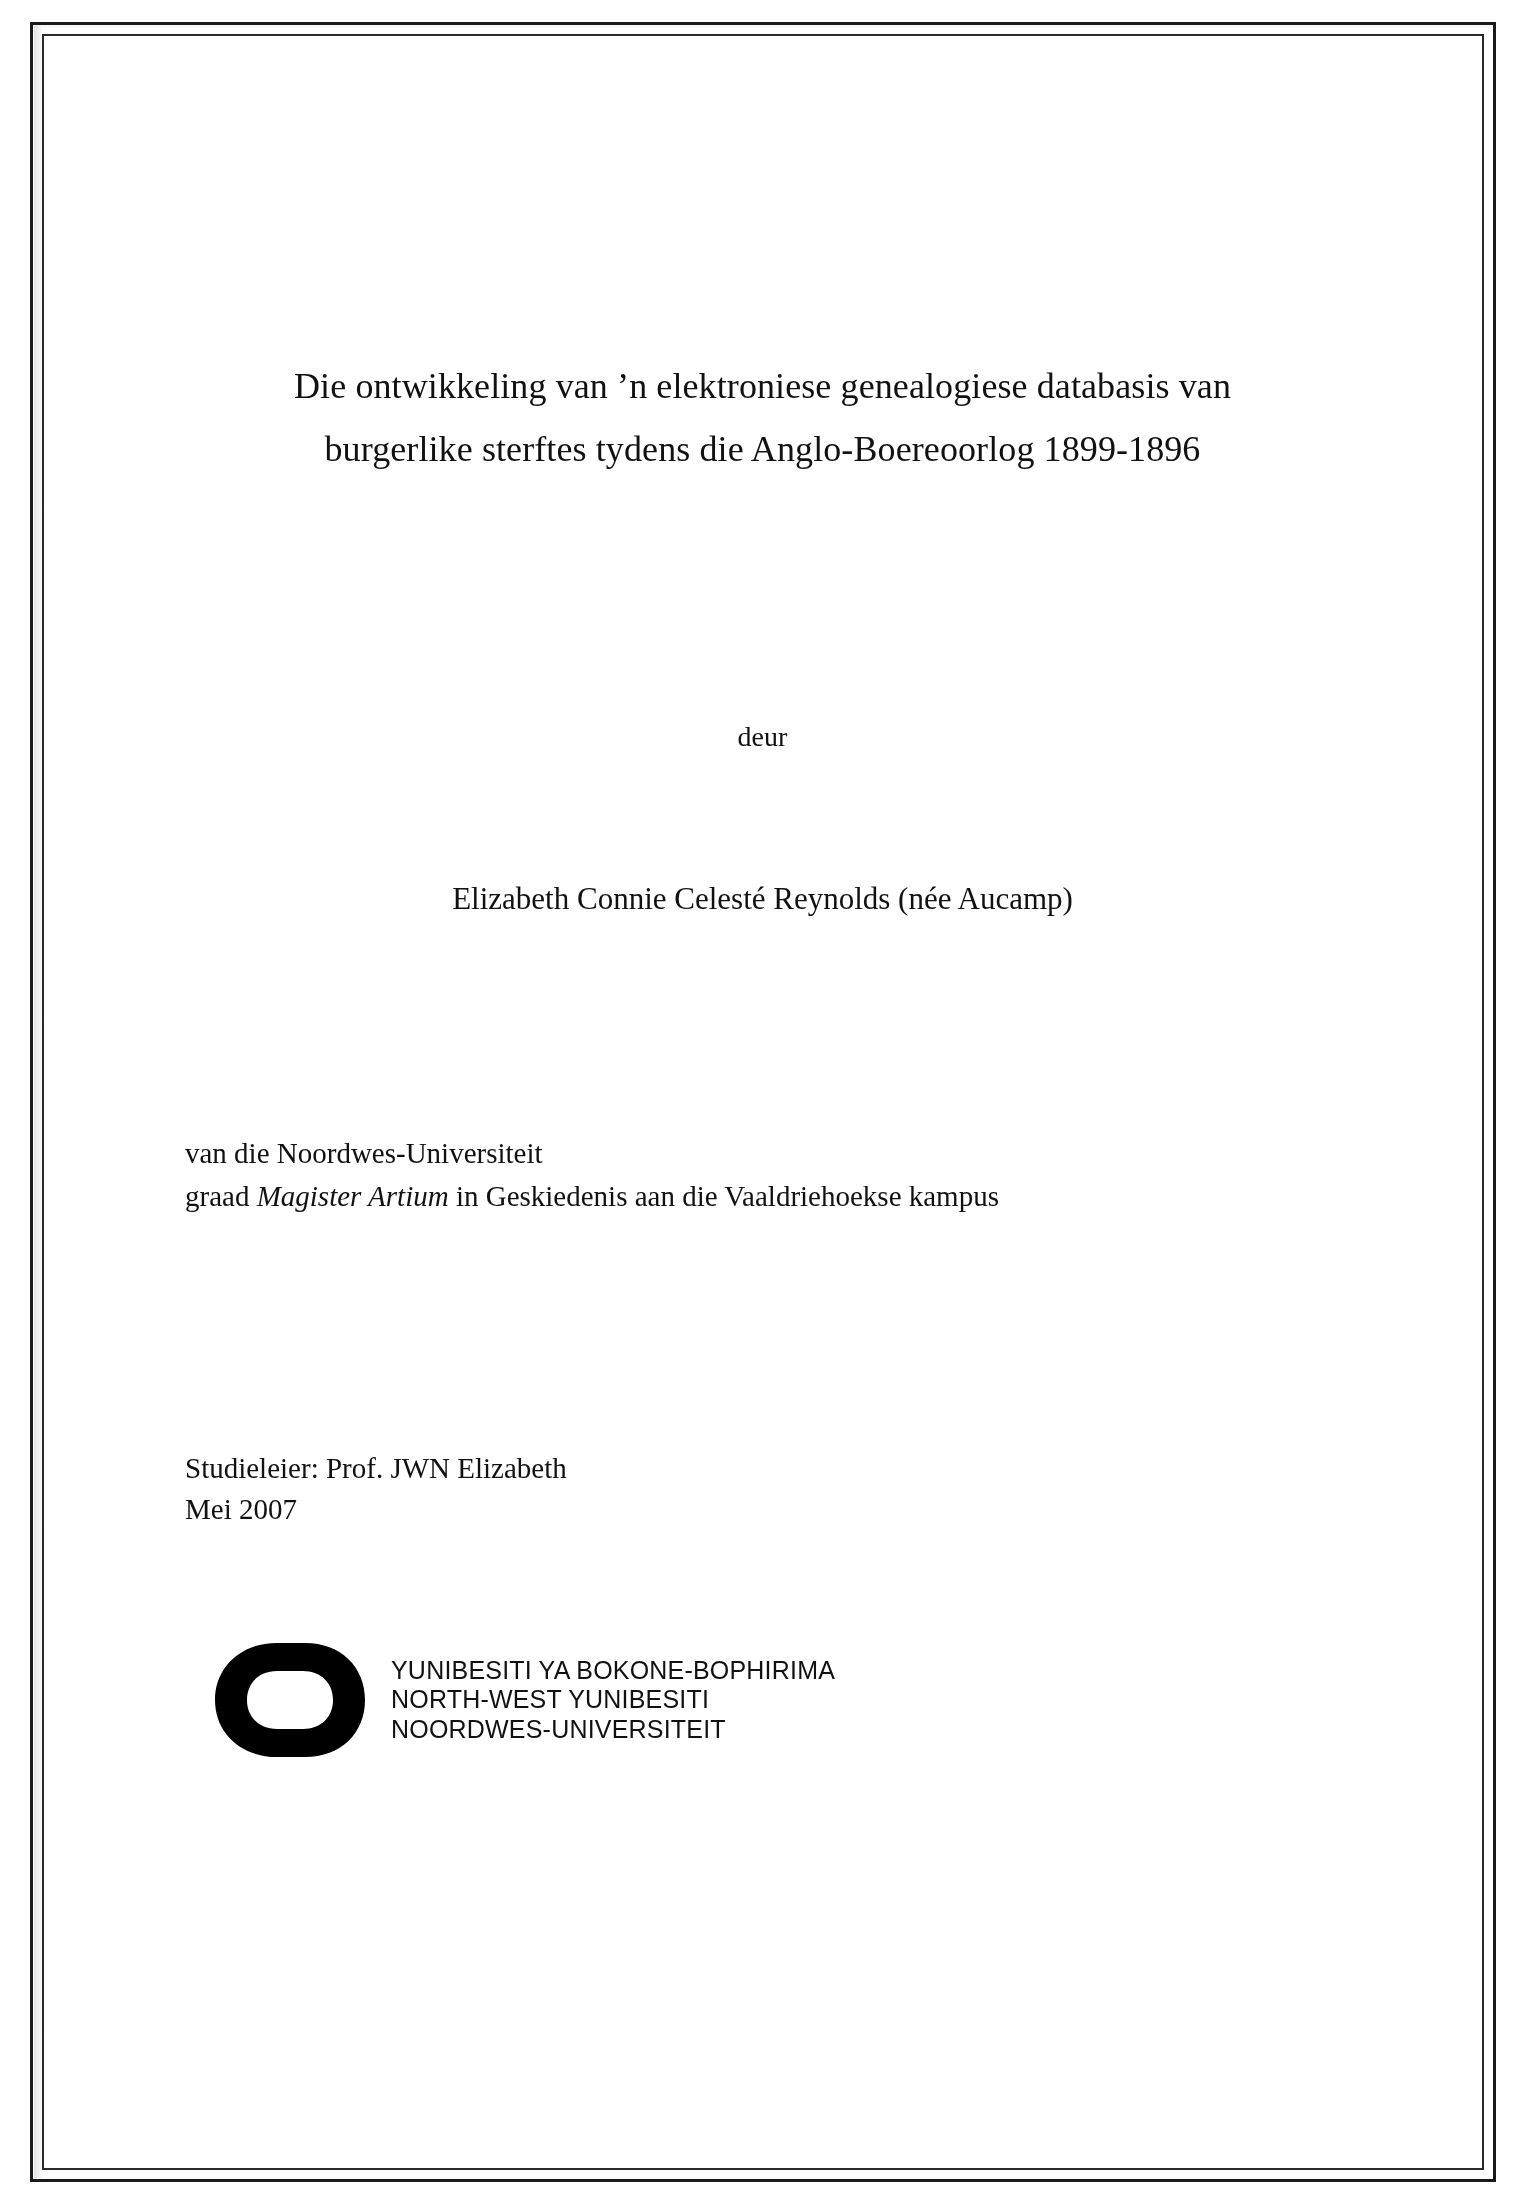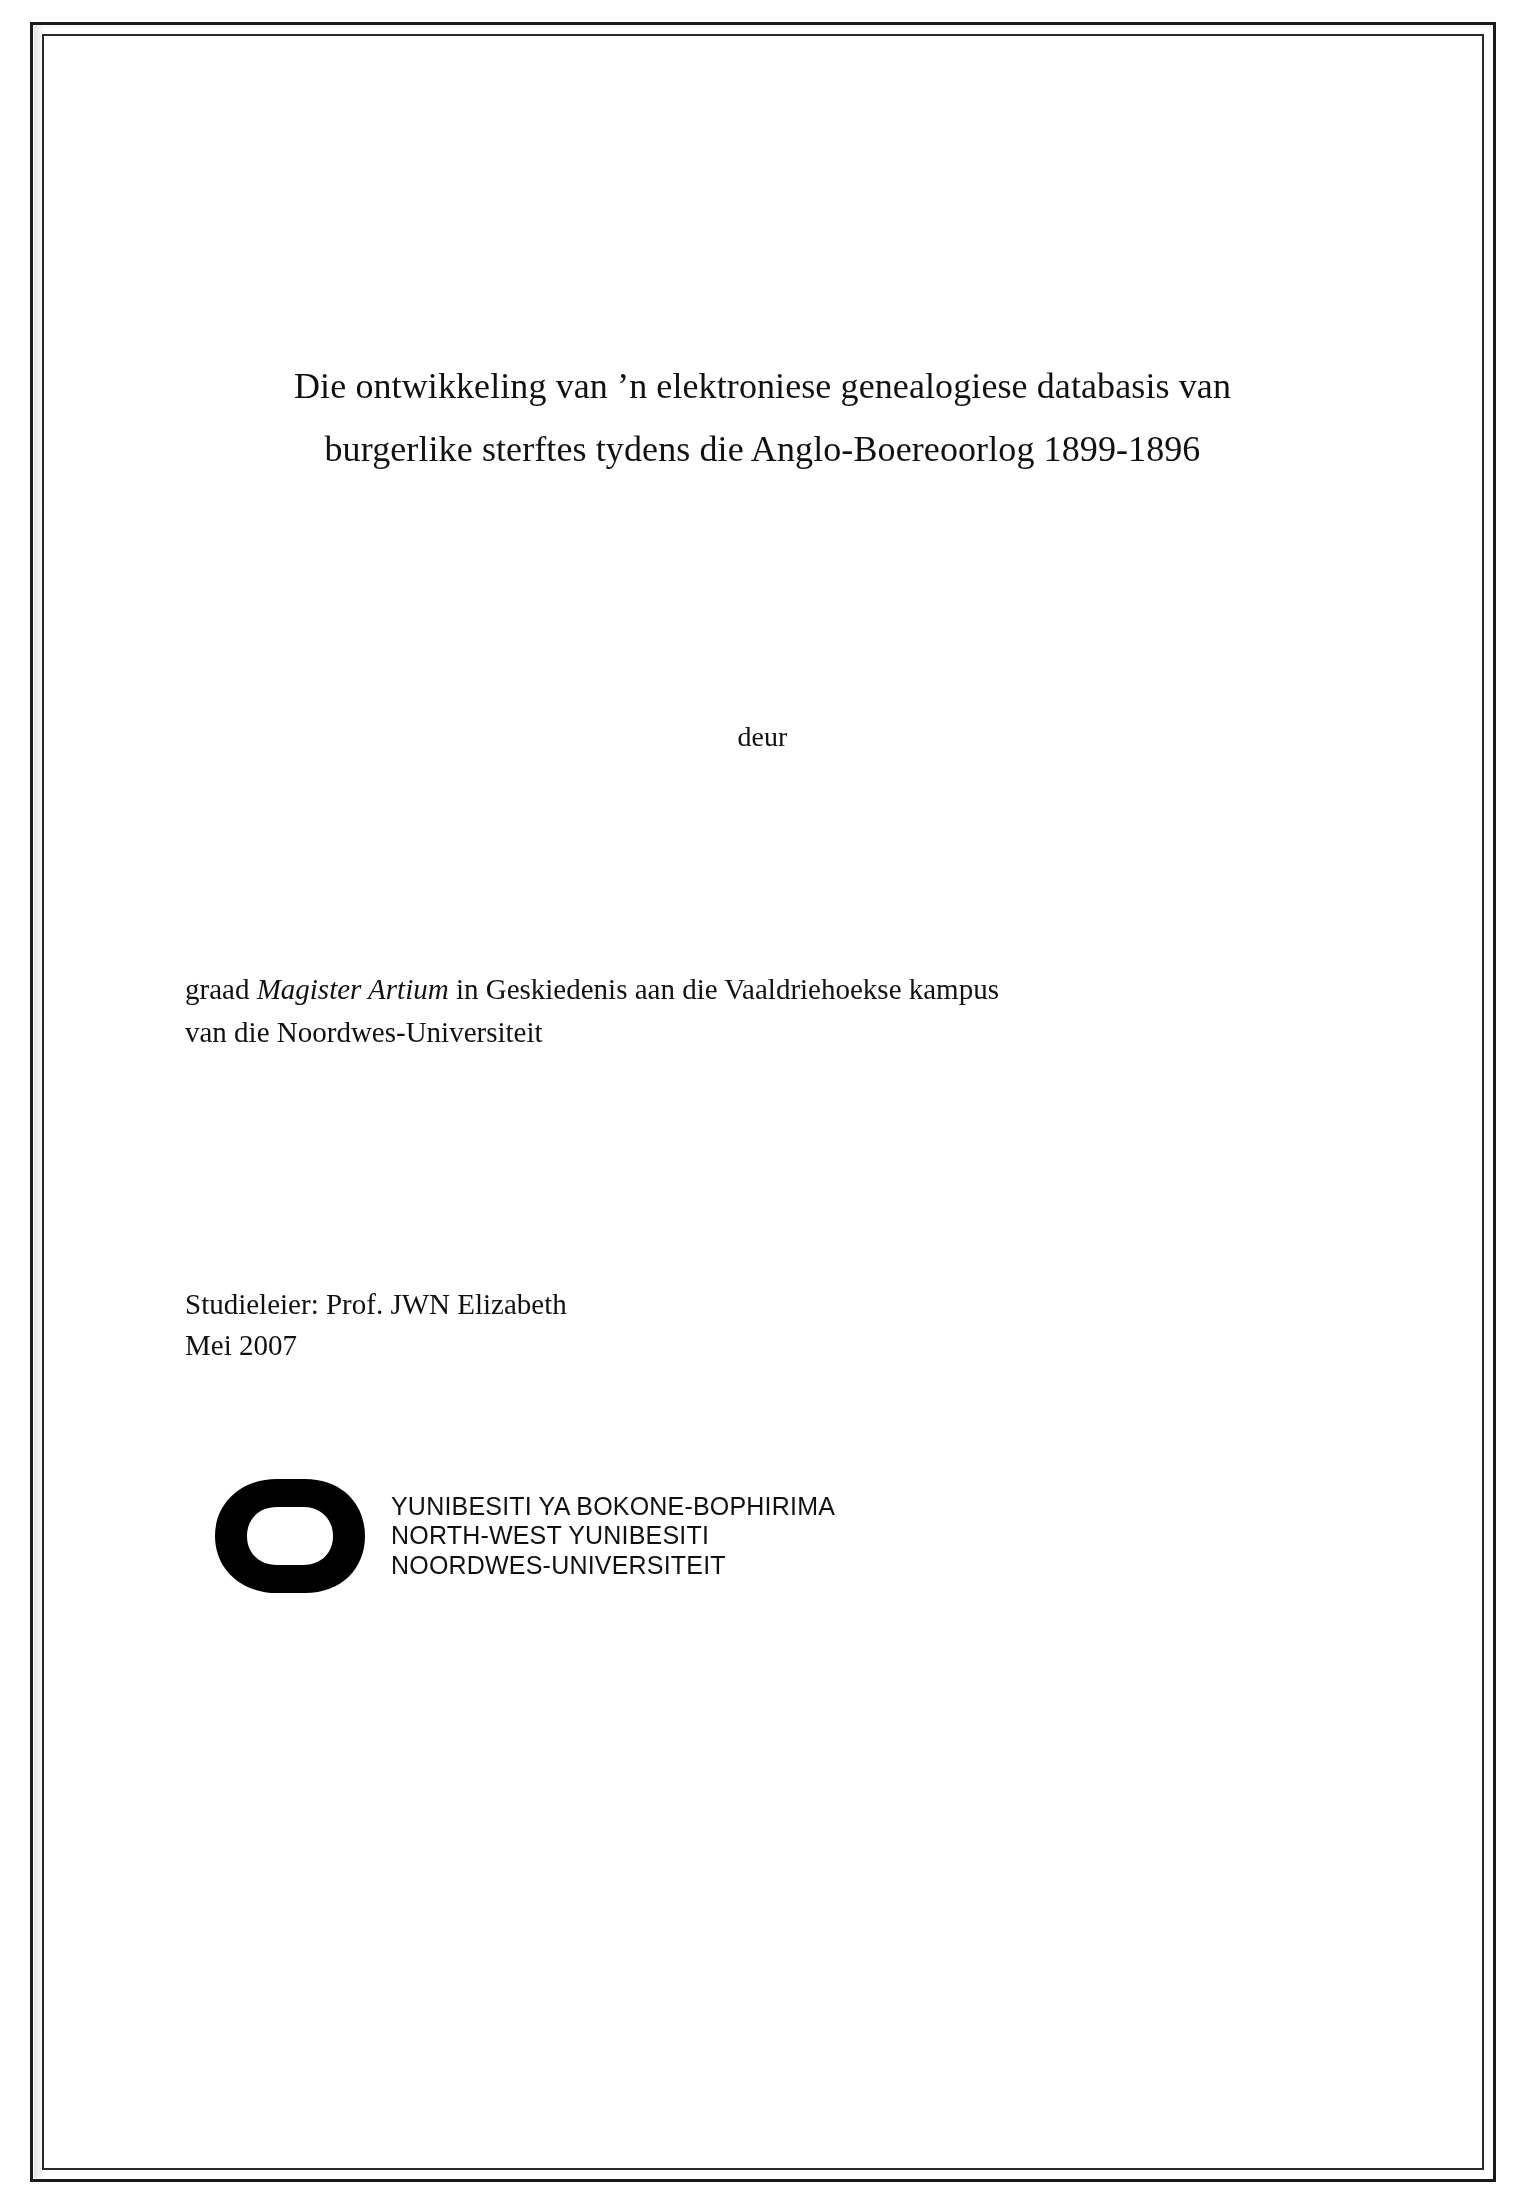--- a/index.html
+++ b/index.html
@@ -167,24 +167,25 @@
 
   <div class="content">
 
     <div class="title-block">
       <span class="title-line">Die ontwikkeling van ’n elektroniese genealogiese databasis van</span>
       <span class="title-line">burgerlike sterftes tydens die Anglo-Boereoorlog 1899-1896</span>
     </div>
 
     <div class="deur">deur</div>
 
+    <div class="author">Elizabeth Connie Celesté Reynolds (née Aucamp)</div>
 
     <div class="statement">
+      <span class="plain-line">van die Noordwes-Universiteit</span>
       <span class="plain-line"><span>graad </span><i>Magister Artium</i><span> in Geskiedenis aan die Vaaldriehoekse kampus</span></span>
-      <span class="plain-line">van die Noordwes-Universiteit</span>
     </div>
 
     <div class="supervisor-block">
       <span class="supervisor-line">Studieleier: Prof. JWN Elizabeth</span>
       <span class="date-line">Mei 2007</span>
     </div>
 
     <div class="logo-wrap">
       <div class="logo-mark">
         <svg viewBox="0 0 200 150" width="200" height="150" aria-hidden="true">

